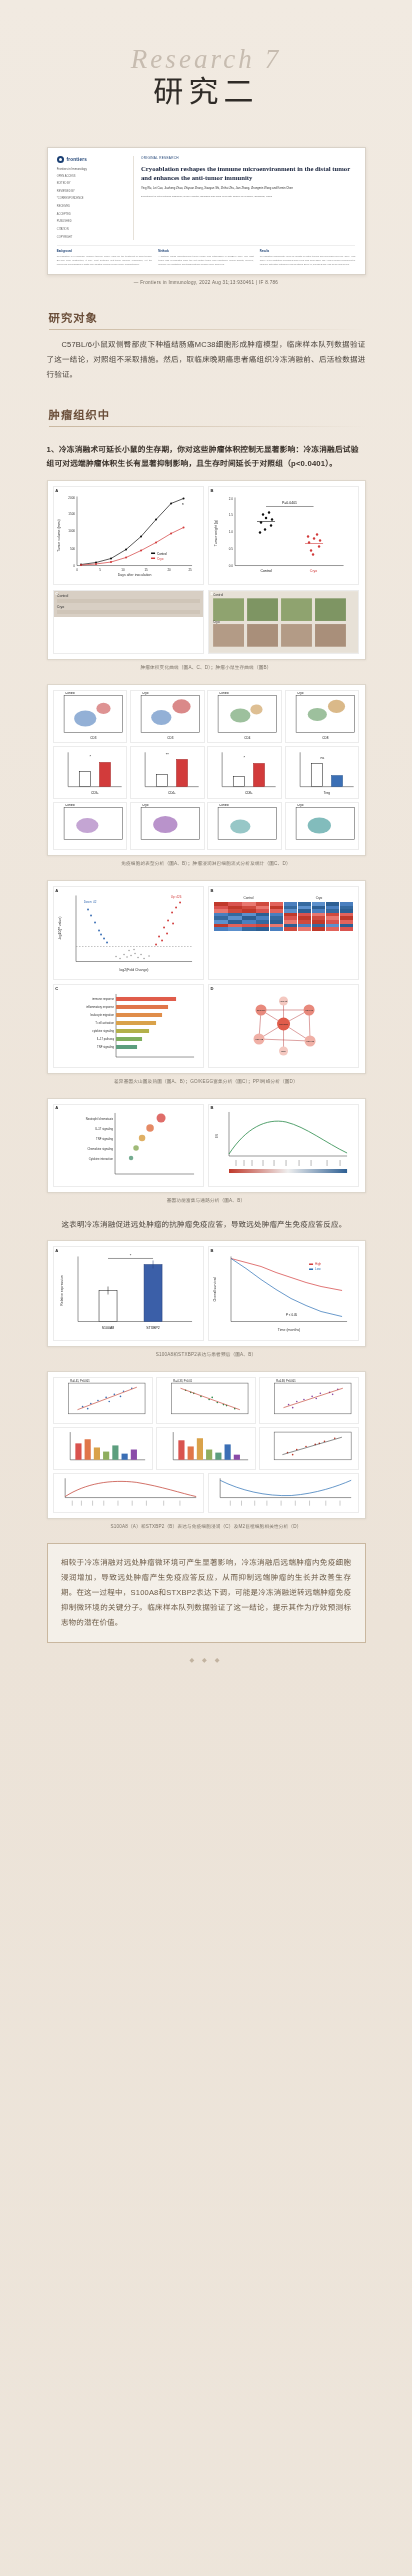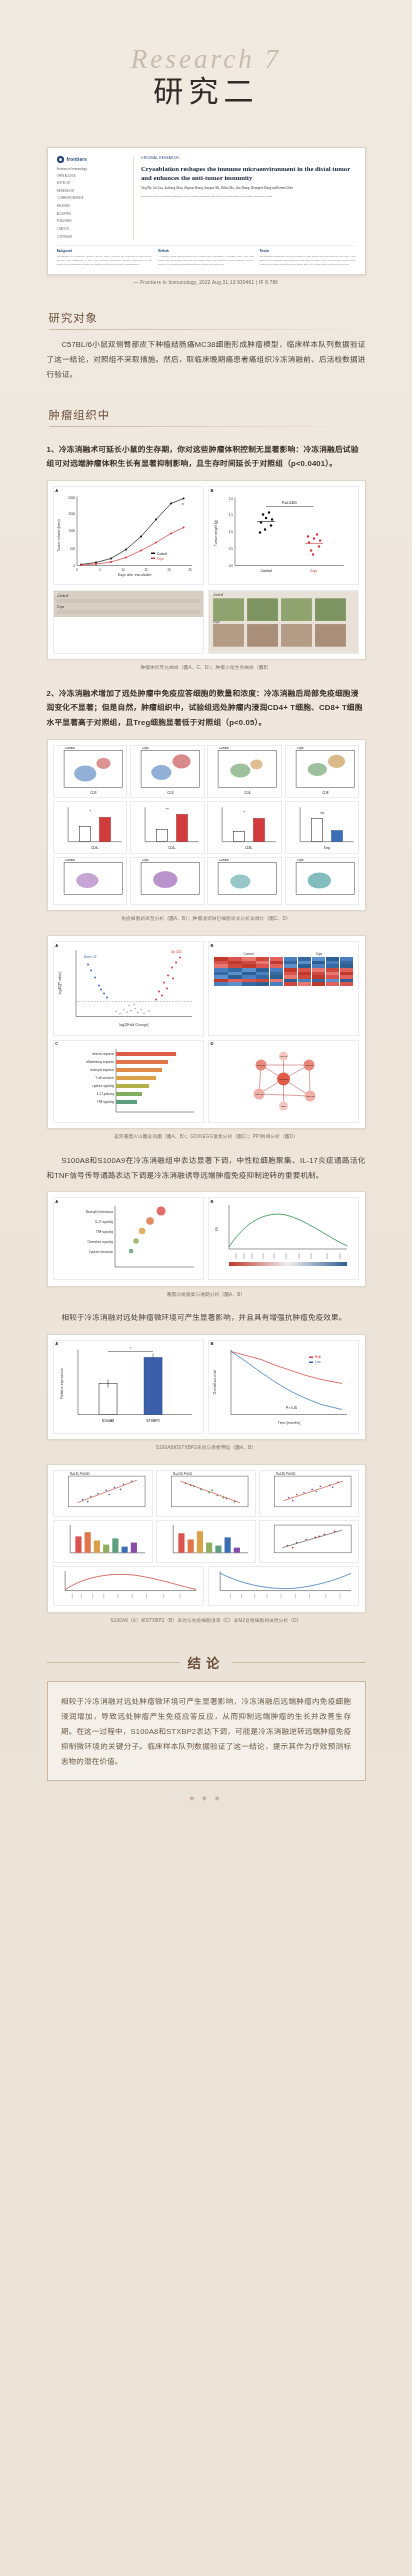--- a/index.html
+++ b/index.html
@@ -155,21 +155,21 @@
     color: #6f675d;
     letter-spacing: 0.3px;
   }
 
   
   .section-h {
     width: 319px;
     margin: 24px auto 7.2px auto;
     font-size: 11.3px;
     color: #6b4f3a;
-    font-weight: normal;
+    font-weight: bold;
     letter-spacing: 1px;
     position: relative;
     padding-left: 2.1px;
   }
   .section-h::after {
     content: "";
     display: block;
     width: 100%;
     height: 1px;
     background: linear-gradient(90deg,#c9b79f,rgba(201,183,159,0));
@@ -471,23 +471,20 @@
             <rect x="206" y="64" width="60" height="44" fill="#a98f7a"></rect>
           </g>
           <text x="8" y="10" font-size="6" fill="#333">Control</text>
           <text x="8" y="62" font-size="6" fill="#333">Cryo</text>
         </svg>
       </div>
     </div>
   </div>
   <div class="fig-cap">肿瘤体积变化曲线（图A、C、D）；肿瘤小鼠生存曲线（图B）</div>
 
-  <div class="sub-h">
-    <span>2、</span><span>冷冻消融术增加了远处肿瘤中免疫应答细胞的数量和浓度：冷冻消融后局部免疫细胞浸润变化不显著；但是自然，肿瘤组织中，试验组远处肿瘤内浸润CD4+ T细胞、CD8+ T细胞水平显著高于对照组，且Treg细胞显著低于对照组（p&lt;0.05）。</span>
-  </div>
 
   <div class="fig-wrap">
     <div class="grid4">
       <div class="panel" style="padding:1px;">
         <svg width="100%" height="49" viewBox="0 0 140 96">
           <rect x="18" y="6" width="116" height="74" fill="#fff" stroke="#444"></rect>
           <ellipse cx="60" cy="52" rx="22" ry="16" fill="#3b6fb5" opacity=".55"></ellipse>
           <ellipse cx="96" cy="32" rx="14" ry="11" fill="#c23b3b" opacity=".55"></ellipse>
           <text x="20" y="4" font-size="6" fill="#111">Control</text>
           <text x="76" y="92" font-size="6" fill="#111" text-anchor="middle">CD3</text>
@@ -813,21 +810,20 @@
             <text x="198" y="106">Hbb-bs</text>
             <text x="145" y="26">Hbb-bt</text>
             <text x="145" y="126">Ngp</text>
           </g>
         </svg>
       </div>
     </div>
   </div>
   <div class="fig-cap">差异基因火山图及热图（图A、B）；GO/KEGG富集分析（图C）；PPI网络分析（图D）</div>
 
-  <div class="para" style="text-indent:2em;">S100A8和S100A9在冷冻消融组中表达显著下调，中性粒细胞聚集、IL-17炎症通路活化和TNF信号传导通路表达下调是冷冻消融诱导远端肿瘤免疫抑制逆转的重要机制。</div>
 
   <div class="fig-wrap">
     <div class="grid2">
       <div class="panel">
         <span class="panel-lbl">A</span>
         <svg width="100%" height="77" viewBox="0 0 290 150">
           <line x1="118" y1="10" x2="118" y2="132" stroke="#333"></line>
           <line x1="118" y1="132" x2="276" y2="132" stroke="#333"></line>
           <g font-size="5.5" fill="#333" text-anchor="end">
             <text x="114" y="24">Neutrophil chemotaxis</text>
@@ -869,21 +865,21 @@
               <stop offset="1" stop-color="#2d5f93"></stop>
             </linearGradient>
           </defs>
           <text x="14" y="56" font-size="6" fill="#333" transform="rotate(-90 14 56)" text-anchor="middle">ES</text>
         </svg>
       </div>
     </div>
   </div>
   <div class="fig-cap">基因功能富集与通路分析（图A、B）</div>
 
-  <div class="para" style="text-indent:2em;">相较于冷冻消融对远处肿瘤微环境可产生显著影响，并且具有增强抗肿瘤免疫效果。</div>
+  <div class="para" style="text-indent:2em;">这表明冷冻消融促进远处肿瘤的抗肿瘤免疫应答，导致远处肿瘤产生免疫应答反应。</div>
 
 
   <div class="fig-wrap">
     <div class="grid2">
       <div class="panel">
         <span class="panel-lbl">A</span>
         <svg width="100%" height="88" viewBox="0 0 290 170">
           <line x1="44" y1="10" x2="44" y2="140" stroke="#333"></line>
           <line x1="44" y1="140" x2="272" y2="140" stroke="#333"></line>
           <text x="14" y="78" font-size="7" fill="#333" transform="rotate(-90 14 78)" text-anchor="middle">Relative expression</text>
@@ -1055,24 +1051,17 @@
             <line x1="196" y1="50" x2="196" y2="60"></line>
               <line x1="228" y1="50" x2="228" y2="60"></line>
             <line x1="256" y1="50" x2="256" y2="60"></line>
           </g>
         </svg>
       </div>
     </div>
   </div>
   <div class="fig-cap">S100A8（A）和STXBP2（B）表达与免疫细胞浸润（C）及M2巨噬细胞相关性分析（D）</div>
 
-  <div class="concl-title">
-    <div class="rule">
-      <span class="line"></span>
-      <span>结论</span>
-      <span class="line"></span>
-    </div>
-  </div>
   <div class="concl-box">相较于冷冻消融对远处肿瘤微环境可产生显著影响，冷冻消融后远端肿瘤内免疫细胞浸润增加，导致远处肿瘤产生免疫应答反应，从而抑制远端肿瘤的生长并改善生存期。在这一过程中，S100A8和STXBP2表达下调，可能是冷冻消融逆转远端肿瘤免疫抑制微环境的关键分子。临床样本队列数据验证了这一结论，提示其作为疗效预测标志物的潜在价值。</div>
   <div class="dot-row">◆ ◆ ◆</div>
 
 </div>
 
 
 </body></html>

